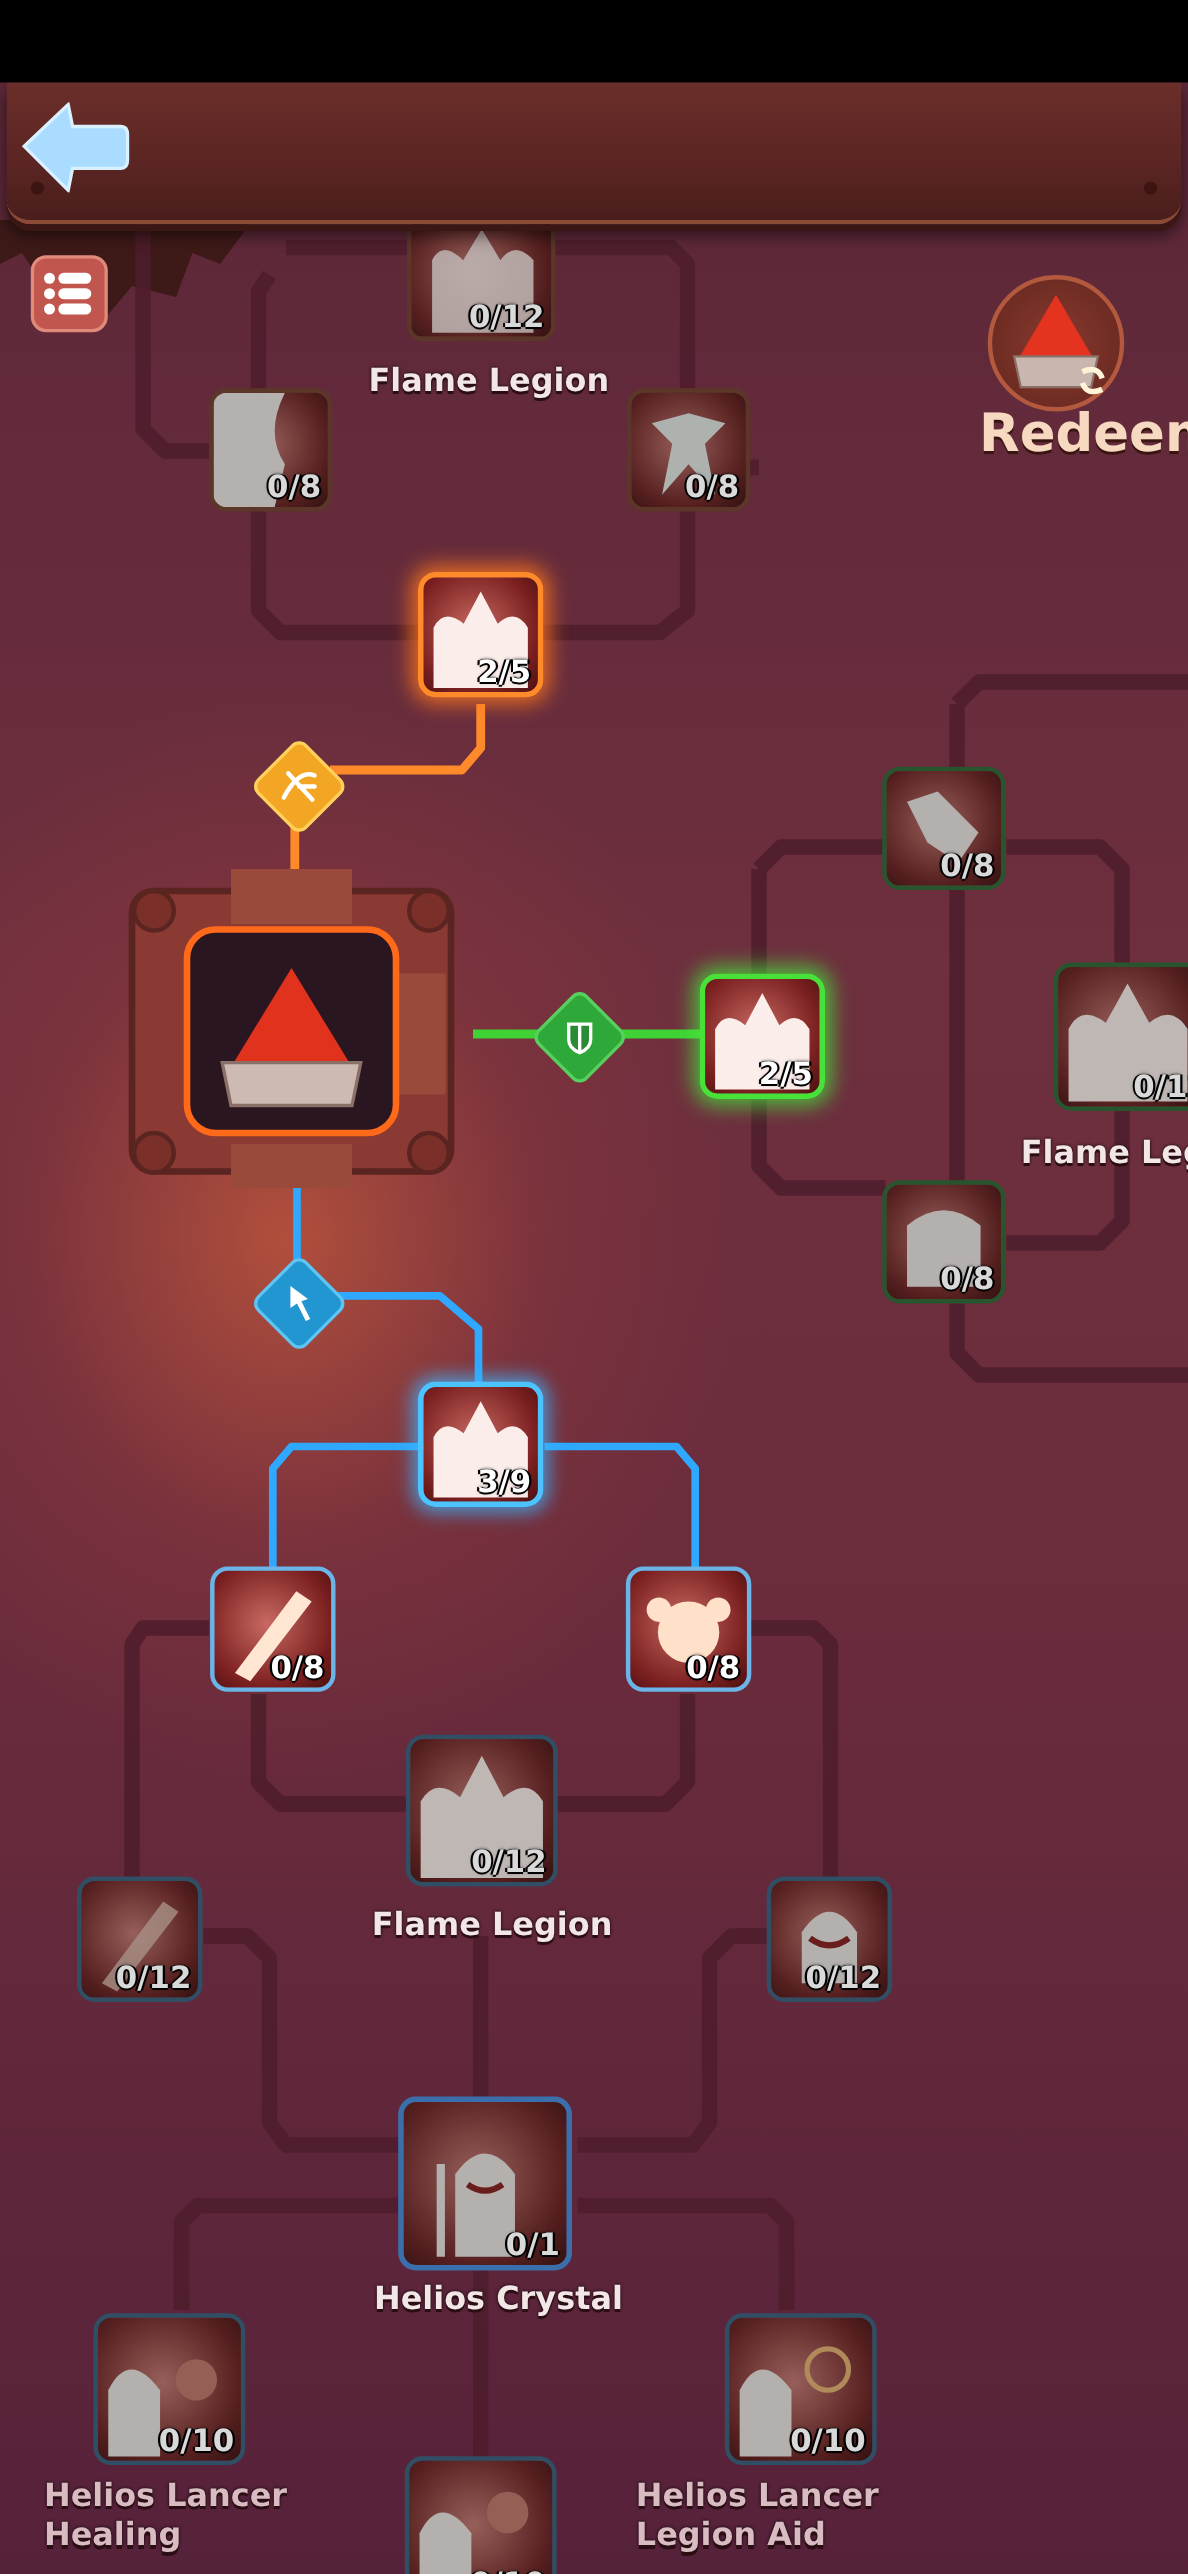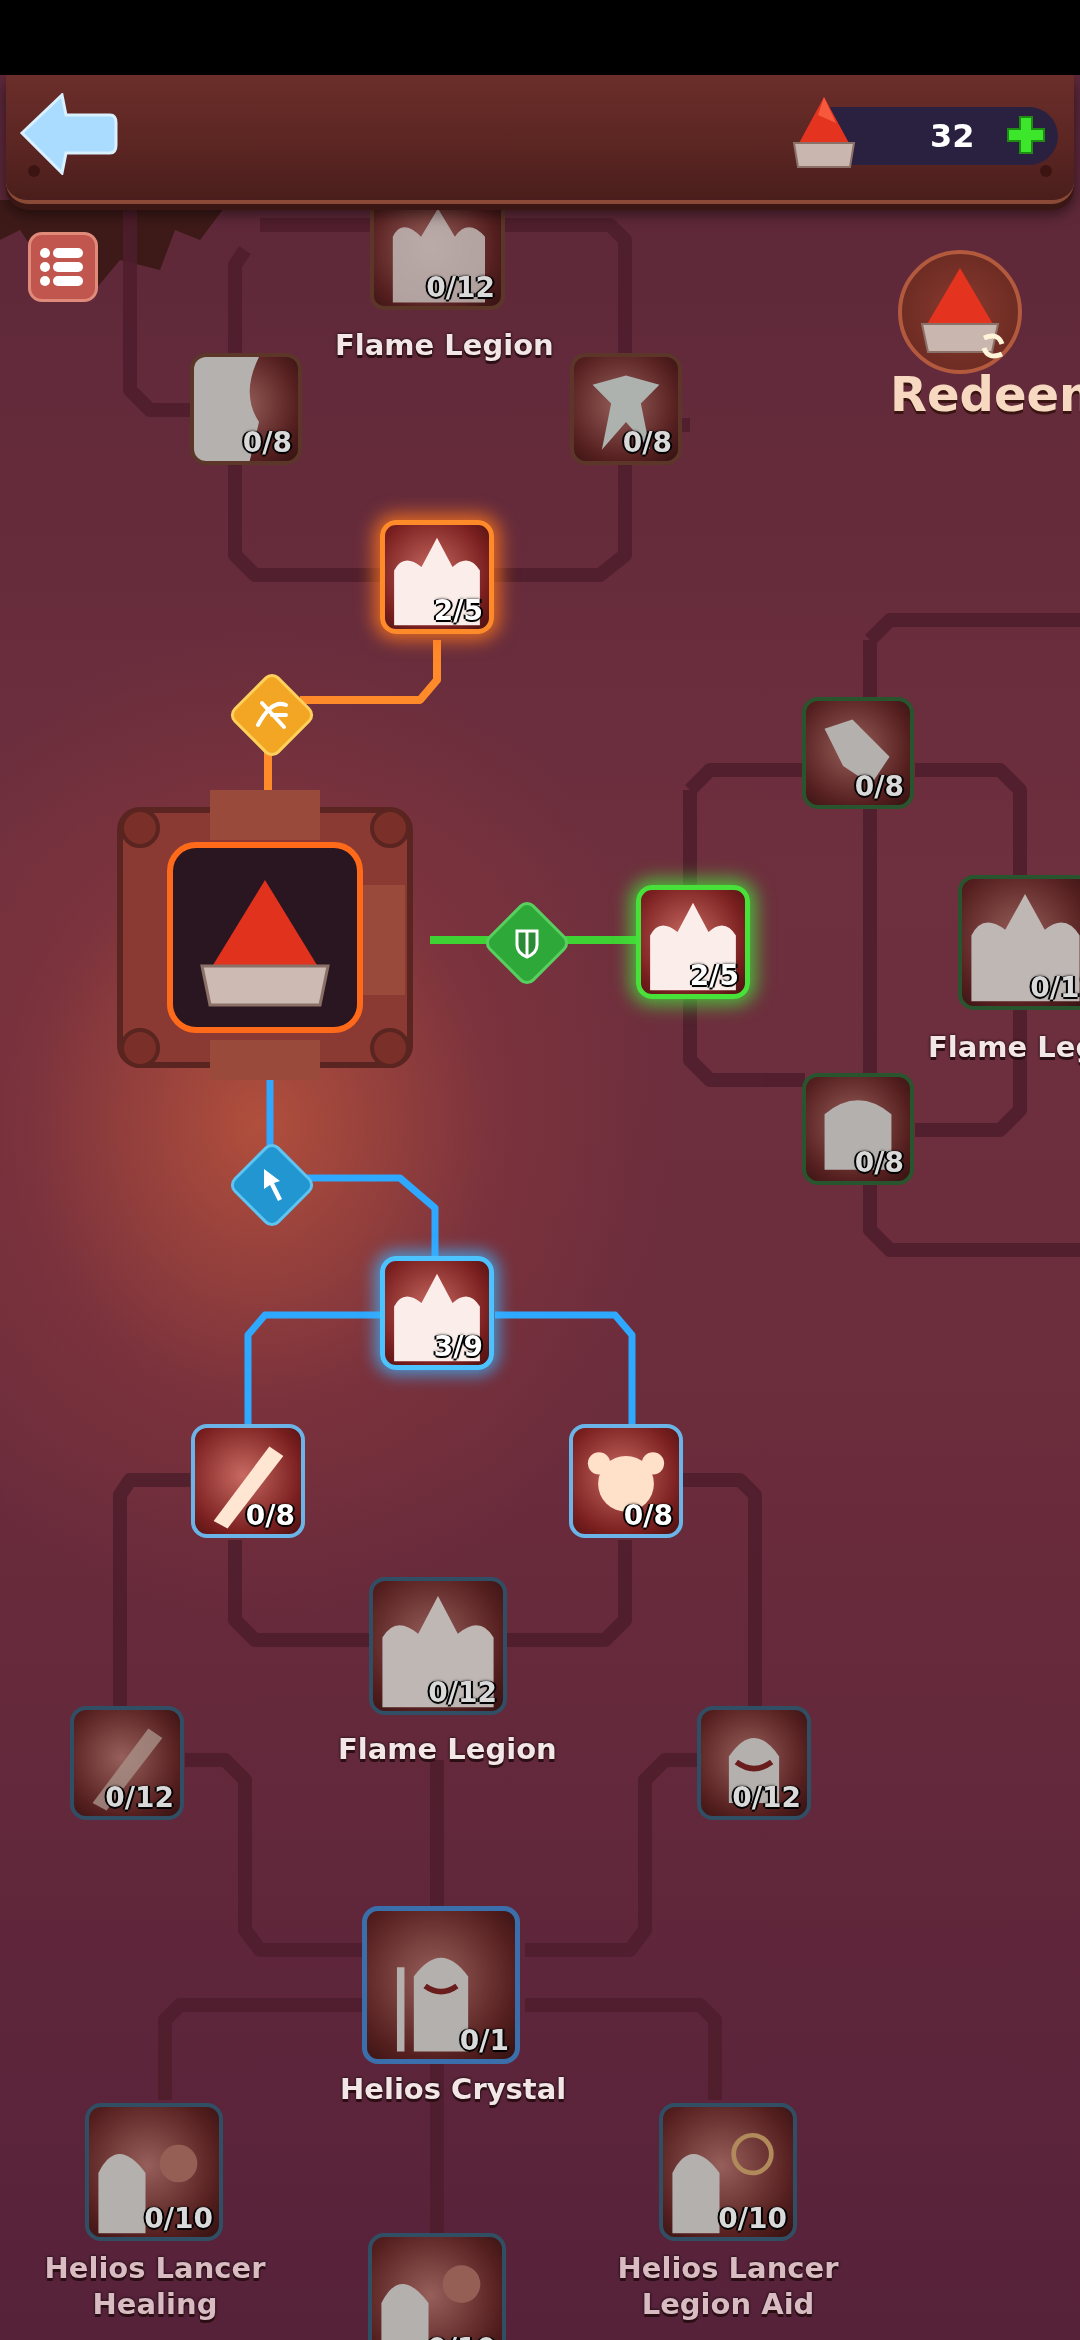--- a/index.html
+++ b/index.html
@@ -71,21 +71,21 @@
   .b-brown { border:4px solid #7a3c26; }
   .b-orange { border:5px solid #ff8a2a; box-shadow:0 0 18px 6px rgba(255,120,30,0.8); }
   .b-green { border:5px solid #48e13a; box-shadow:0 0 18px 6px rgba(70,230,60,0.75); }
   .b-dgreen { border:4px solid #1f6a28; }
   .b-blue { border:5px solid #4cc3ff; box-shadow:0 0 16px 5px rgba(60,180,255,0.75); }
   .b-lblue { border:4px solid #6ab4e8; }
   .b-steel { border:4px solid #2c5f84; }
   .b-royal { border:5px solid #2f86ea; }
 
   .node-label {
-    position:absolute; color:#f3e6e6; font-weight:bold; font-size:29px; text-align:center;
+    position:absolute; color:#f3e6e6; font-weight:bold; font-size:29px; 
     text-shadow: 0 3px 0 #2a0e14, 0 0 3px #000; z-index:5; white-space:nowrap;
   }
   .node-label.multi { white-space:normal; line-height:36px; color:#d8bcc2; }
 
   
   .diamond { position:absolute; width:58px; height:58px; transform:rotate(45deg); border-radius:10px; z-index:6; cursor:pointer; }
   .diamond .g { position:absolute; inset:0; transform:rotate(-45deg); display:flex; align-items:center; justify-content:center; }
 
   
   .core { position:absolute; left:110px; top:790px; width:310px; height:290px; z-index:5; cursor:pointer; }
@@ -138,31 +138,20 @@
     <path d="M300 1178 H400 L435 1208 V1265"></path>
     <path d="M385 1315 H265 L248 1335 V1425"></path>
     <path d="M495 1315 H615 L632 1335 V1425"></path>
   </g>
 </svg>
 
 <div class="topbar">
   <div class="back-btn">
     <svg width="100" height="82" viewBox="0 0 100 82">
       <path d="M4 40 L44 2 L48 22 H92 Q98 22 98 30 V52 Q98 60 92 60 H48 L44 80 Z" fill="#a9dcff" stroke="#d9f1ff" stroke-width="3"></path>
-    </svg>
-  </div>
-  <div class="currency">
-    <svg class="crystal" viewBox="0 0 72 80">
-      <path d="M10 52 L36 4 L62 52 Z" fill="#e4331f"></path>
-      <path d="M36 4 L48 30 L30 22 Z" fill="#ff6a4a" opacity="0.7"></path>
-      <path d="M6 50 H66 L62 74 H10 Z" fill="#c9b6ae" stroke="#8b7068" stroke-width="2"></path>
-    </svg>
-    <span class="amount">32</span>
-    <svg class="plus" viewBox="0 0 44 44">
-      <path d="M16 4 H28 V16 H40 V28 H28 V40 H16 V28 H4 V16 H16 Z" fill="#3ce62a" stroke="#1f8a14" stroke-width="2"></path>
     </svg>
   </div>
   <div class="rivet" style="left:22px"></div>
   <div class="rivet" style="right:22px"></div>
 </div>
 
 <div class="menu-btn">
   <svg width="64" height="64" viewBox="0 0 64 64">
     <g fill="#fff">
       <circle cx="14" cy="18" r="5"></circle>

